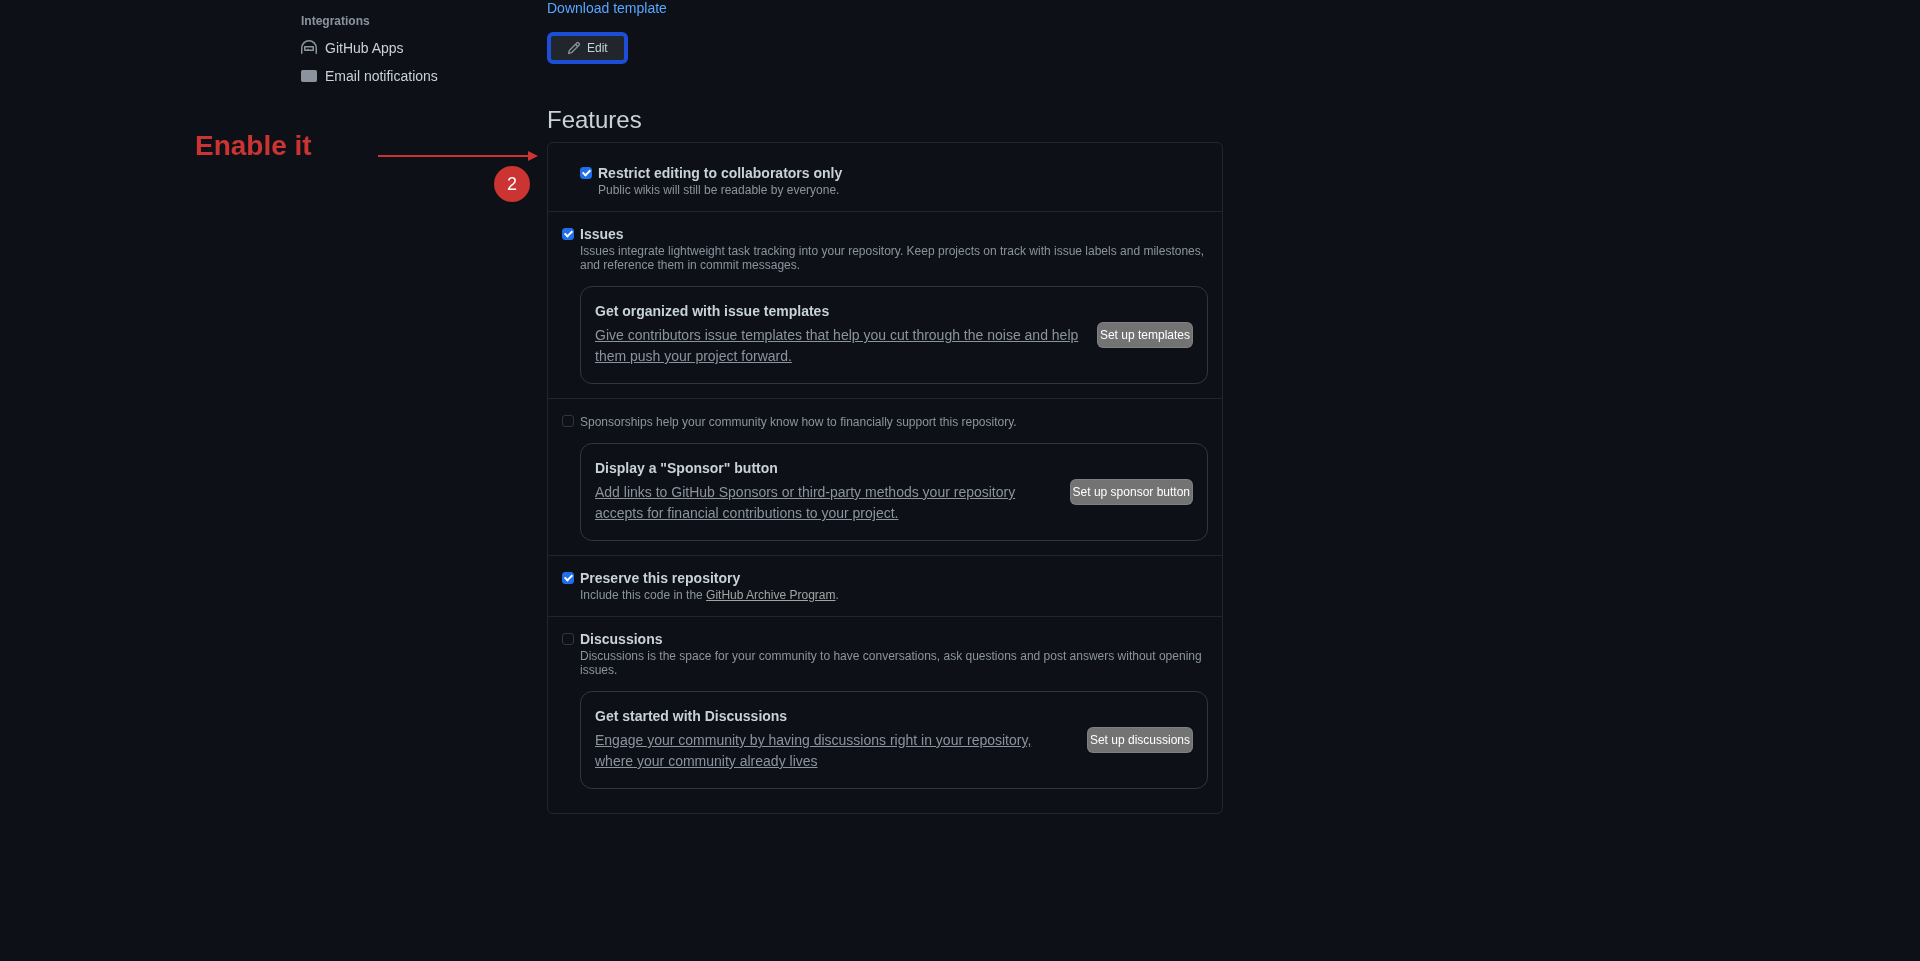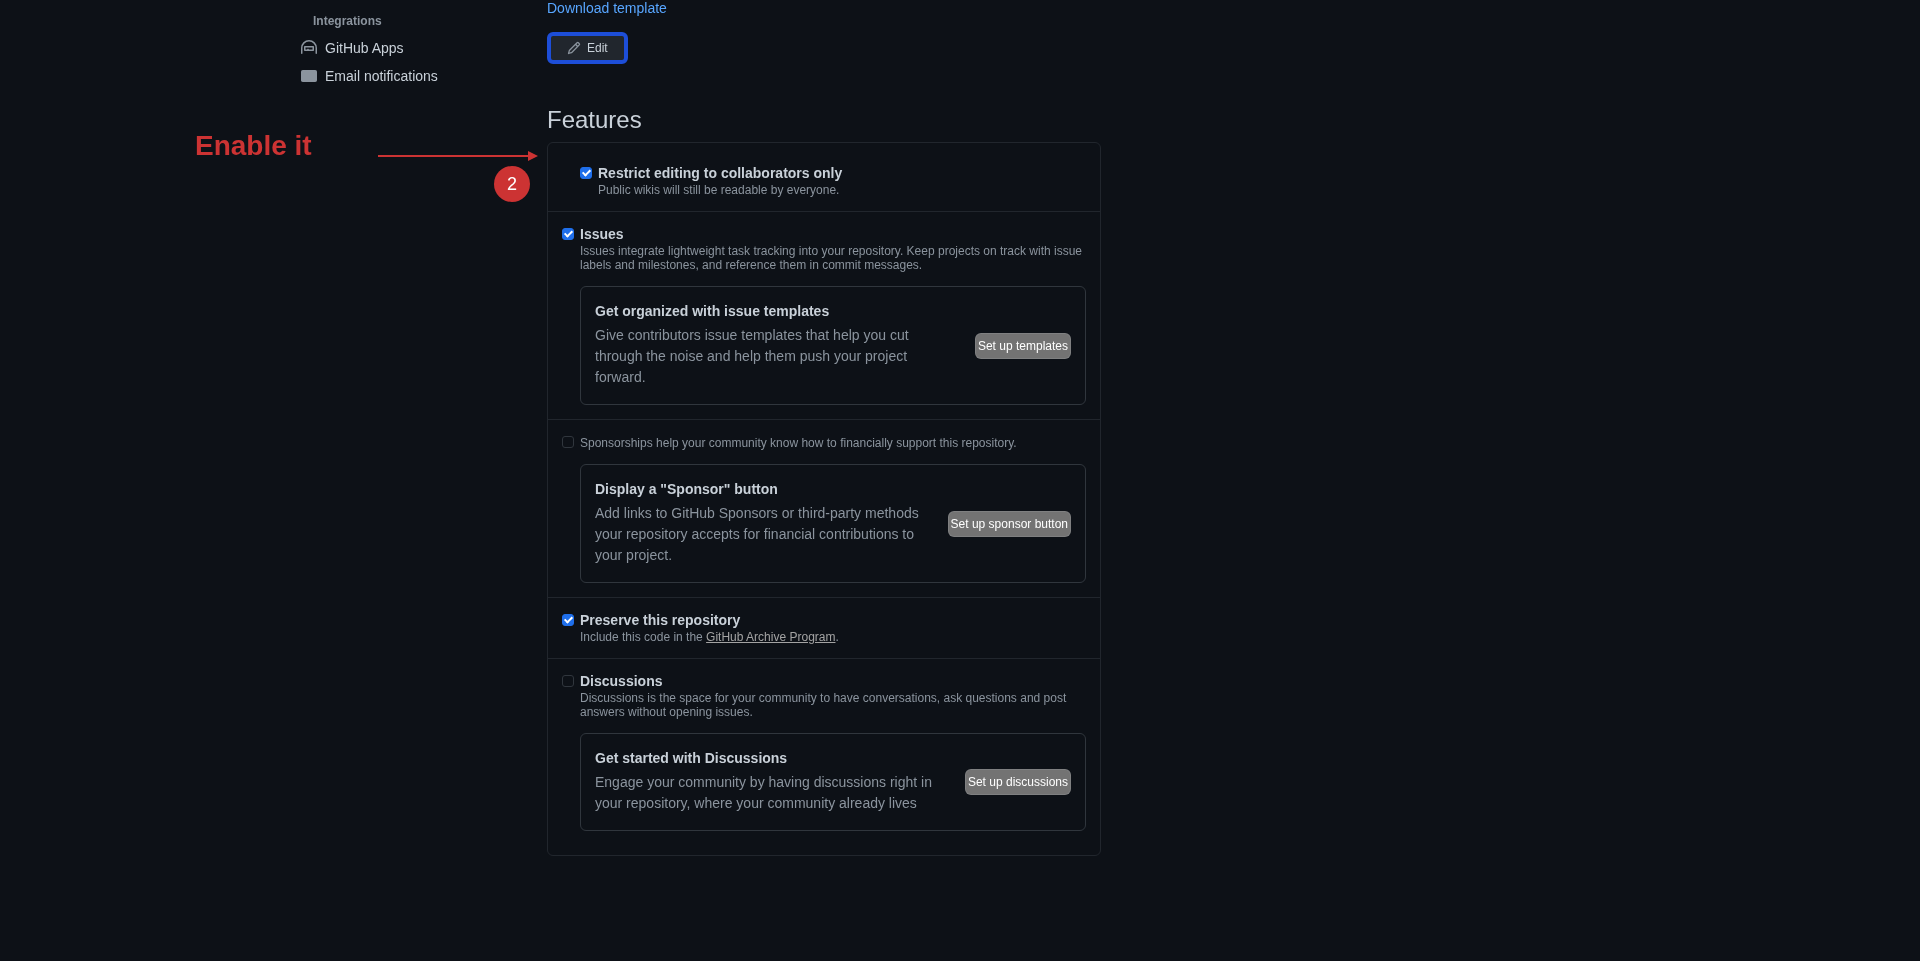--- a/index.html
+++ b/index.html
@@ -16,39 +16,38 @@
     .sidebar {
       width: 547px;
       padding-left: 293px;
       padding-top: 8px;
     }
     .sidebar-heading {
       font-size: 12px;
       font-weight: 600;
       color: #8b949e;
       padding: 6px 8px;
-      margin-left: 12px;
     }
     .sidebar-item {
       display: flex;
       align-items: center;
       padding: 6px 8px;
       border-radius: 6px;
       cursor: pointer;
       color: #c9d1d9;
     }
     .sidebar-icon {
       width: 16px;
       height: 16px;
       margin-right: 8px;
       fill: #8b949e;
       flex-shrink: 0;
     }
     .main {
-      width: 554px;
+      width: 676px;
     }
     .link-blue { color: #58a6ff; text-decoration: none; }
     .btn {
       display: inline-flex;
       align-items: center;
       padding: 5px 16px;
       font-size: 12px;
       font-weight: 500;
       border-radius: 6px;
       border: 4px solid #1d4ed8;
@@ -125,39 +124,40 @@
       color: #8b949e;
       margin-top: 2px;
     }
     .feature-desc a { color: #a3a3a3; text-decoration: underline; }
     .sub-feature {
       margin-left: 18px;
       margin-top: 8px;
     }
     .promo-box {
       border: 1px solid #30363d;
-      border-radius: 6px;
+      border-radius: 12px;
       padding: 16px 14px;
       margin-top: 14px;
       margin-left: 18px;
       display: flex;
       align-items: center;
       justify-content: space-between;
       gap: 16px;
     }
     .promo-title {
       font-weight: 600;
       font-size: 14px;
       color: #c9d1d9;
       margin-bottom: 6px;
     }
     .promo-desc {
       font-size: 14px;
       color: #8b949e;
       line-height: 1.5;
+      text-decoration: underline;
     }
     .btn-primary {
       background: #737373;
       border: 1px solid rgba(240,246,252,0.1);
       color: #ffffff;
       padding: 5px 2px;
       border-radius: 6px;
       font-size: 12px;
       font-weight: 500;
       white-space: nowrap;

